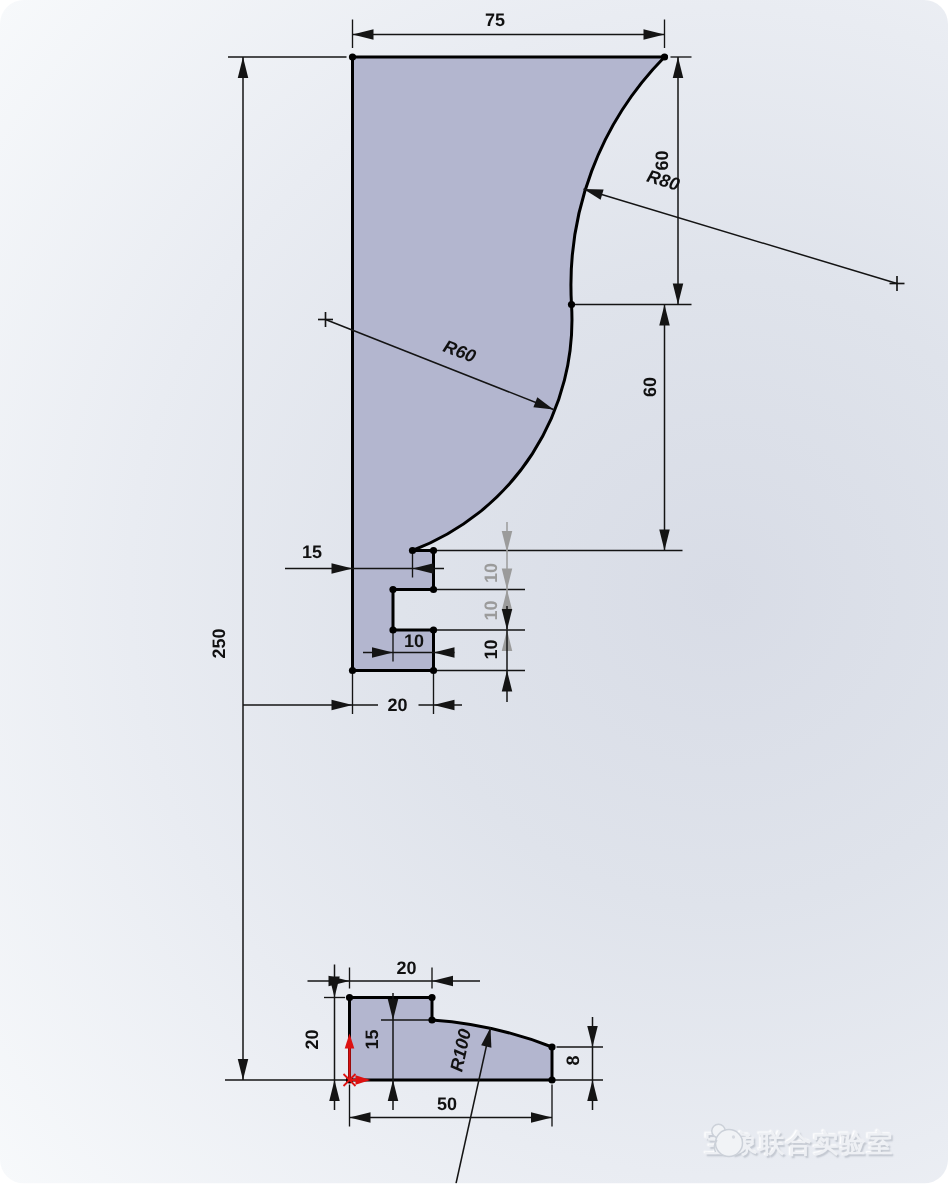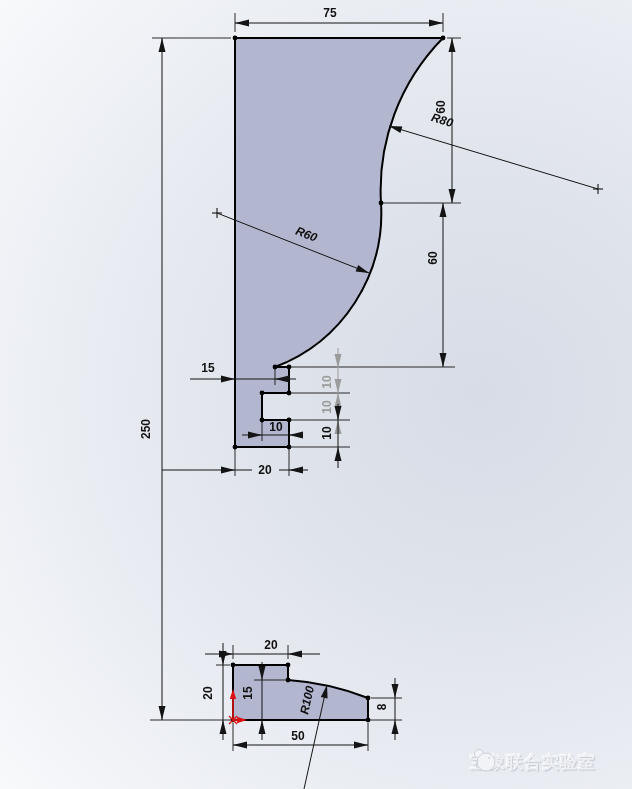--- a/index.html
+++ b/index.html
@@ -4,20 +4,21 @@
 <style>
   html,body{margin:0;padding:0;}
   .viewport{
     position:relative;
     width:632px;height:789px;
     overflow:hidden;
     background:
       radial-gradient(ellipse 120% 95% at 76% 50%,
         #d8dce6 0%, #dfe3eb 28%, #e9ecf2 52%, #f7f9fb 82%, #ffffff 100%);
     font-family:"Liberation Sans", sans-serif;
+    border-radius:16px;
   }
   svg{position:absolute;left:0;top:0;}
   .profile{stroke:#000;stroke-width:2;stroke-linejoin:miter;}
   .dl{stroke:#141414;stroke-width:1;fill:none;}
   .el{stroke:#141414;stroke-width:0.9;fill:none;}
   .ldr{stroke:#141414;stroke-width:1;fill:none;}
   .ar{fill:#141414;stroke:none;}
   .gray .dl,.gray .el{stroke:#9b9b9b;}
   .gray .ar{fill:#9b9b9b;}
   .dt{font:700 12px "Liberation Sans",sans-serif;fill:#111;}

